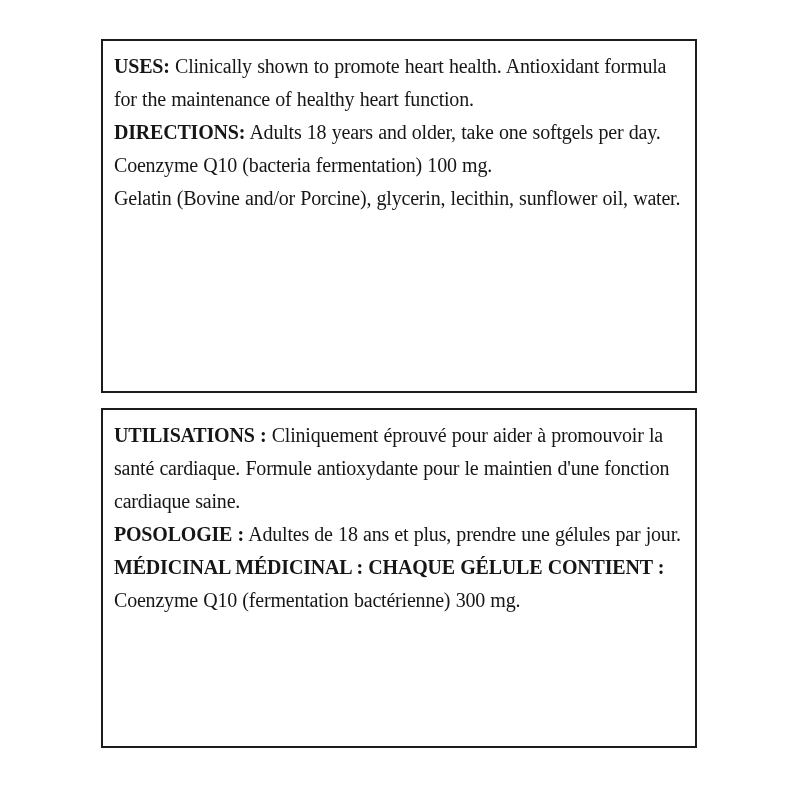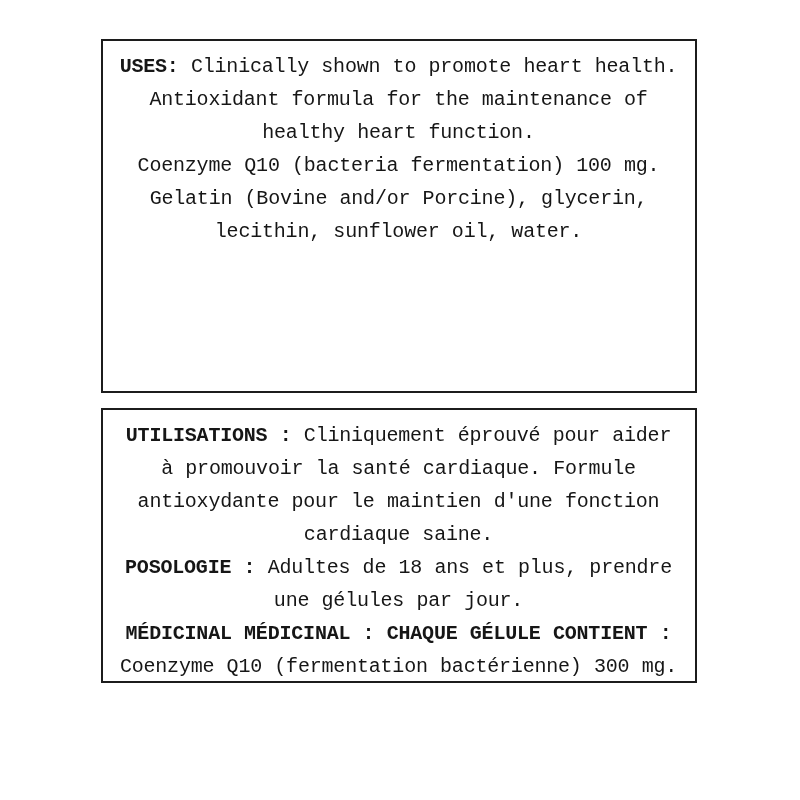--- a/index.html
+++ b/index.html
@@ -5,35 +5,34 @@
   html, body {
     margin: 0;
     padding: 0;
     background: #ffffff;
   }
   .page {
     position: relative;
     width: 800px;
     height: 800px;
     background: #ffffff;
-    font-family: Liberation Mono, monospace;
+    font-family: Liberation Serif, serif;
     color: #161616;
-    text-align: center;
   }
   .label-box {
     position: absolute;
     left: 101px;
     width: 596px;
     box-sizing: border-box;
     border: 2px solid #1c1c1c;
     background: #ffffff;
     padding: 9px 12px 9px 11px;
   }
   .label-box.english { top: 39px;  height: 354px; }
-  .label-box.french  { top: 408px; height: 275px; }
+  .label-box.french  { top: 408px; height: 340px; }
   .section {
     margin: 0;
     font-size: 20px;
     line-height: 33px;
     letter-spacing: -0.2px;
     word-spacing: 0.5px;
   }
   .lead {
     font-weight: 700;
   }
@@ -43,20 +42,24 @@
 </style>
 </head>
 <body>
 
 <div class="page">
 
   <div class="label-box english">
     <p class="section">
       <span class="lead">USES:</span>
       <span>Clinically shown to promote heart health. Antioxidant formula for the maintenance of healthy heart function.</span>
+    </p>
+    <p class="section">
+      <span class="lead">DIRECTIONS:</span>
+      <span>Adults 18 years and older, take one softgels per day.</span>
     </p>
     <p class="section">
       <span>Coenzyme Q10 (bacteria fermentation) 100 mg.</span>
     </p>
     <p class="section">
       <span>Gelatin (Bovine and/or Porcine), glycerin, lecithin, sunflower oil, water.</span>
     </p>
   </div>
 
   <div class="label-box french">

